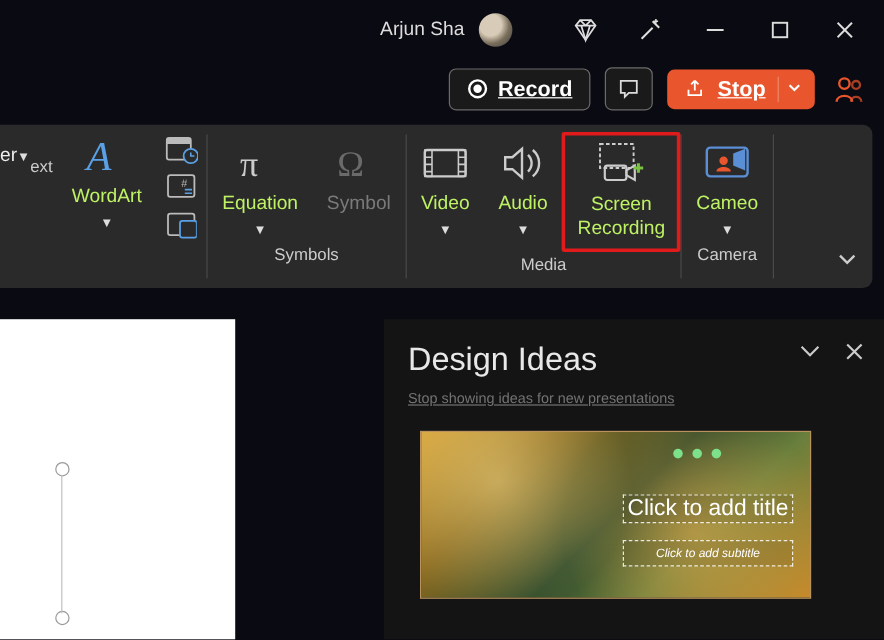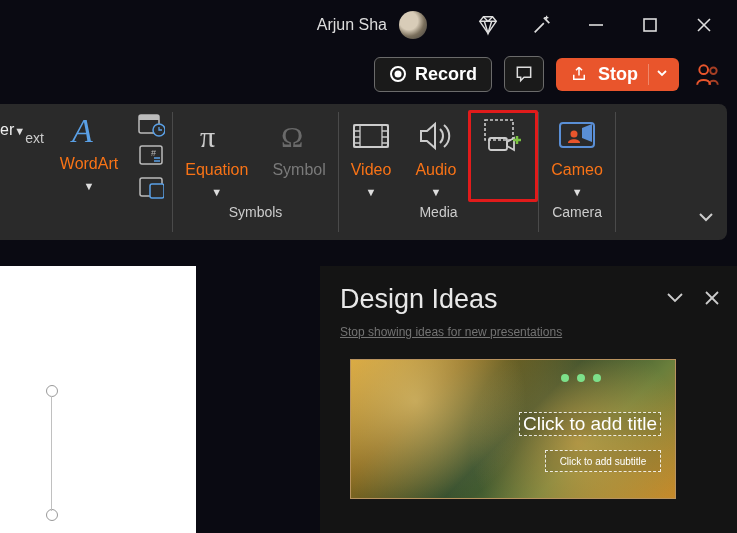--- a/index.html
+++ b/index.html
@@ -28,21 +28,21 @@
 }
 .tb-btn {
   width: 46px; height: 40px;
   display: flex; align-items: center; justify-content: center;
   color: #ddd;
 }
 .diamond svg, .magic svg { width: 22px; height: 22px; }
 .actionbar {
   height: 48px;
   display: flex; align-items: center; justify-content: flex-end;
-  gap: 12px; padding: 0 12px 0 0;
+  gap: 12px; padding: 0 12px 0 0; text-decoration: underline;
 }
 .pill {
   display: flex; align-items: center; gap: 8px;
   border: 1.5px solid #6b6b6b;
   border-radius: 6px;
   padding: 6px 14px;
   font-size: 18px; font-weight: 600;
   background: #1a1a1a;
 }
 .comment-btn {
@@ -86,21 +86,21 @@
 }
 .sep {
   width: 1px; height: 120px; background: #4a4a4a; margin: 8px 0 0 0;
 }
 .ritem {
   display: flex; flex-direction: column; align-items: center;
   gap: 4px; padding: 6px 12px 4px;
   position: relative;
 }
 .ritem .icon { height: 40px; display: flex; align-items: center; justify-content: center; }
-.ritem .label { font-size: 16px; color: #f97316; text-align: center; line-height: 1.25; }
+.ritem .label { font-size: 16px; color: #bef264; text-align: center; line-height: 1.25; }
 .ritem.disabled .label { color: #7a7a7a; }
 .chevron-down { margin-top: 2px; font-size: 11px; color: #ddd; }
 .highlight {
   border: 3px solid #e11b1b;
   border-radius: 2px;
   padding: 4px 10px 6px;
 }
 .stack {
   display: flex; flex-direction: column; gap: 4px; padding: 6px 6px;
 }
@@ -122,21 +122,21 @@
   position: absolute; width: 12px; height: 12px;
   border: 1.5px solid #999; border-radius: 50%;
   background: #fff;
 }
 .design-pane {
   position: absolute; left: 320px; top: 266px;
   width: 417px; height: 267px;
   background: #141414;
 }
 .dp-header {
-  display: flex; align-items: center; justify-content: space-between;
+  display: flex; align-items: flex-start; justify-content: space-between;
   padding: 18px 16px 10px 20px;
 }
 .dp-title { font-size: 27px; color: #e8e8e8; font-weight: 400; }
 .dp-hdr-btns { display: flex; gap: 18px; color: #ccc; }
 .dp-link {
   display: block; padding: 0 20px 14px;
   color: #737373; font-size: 12px; text-decoration: underline;
 }
 .dp-thumb {
   margin: 6px 0 0 30px;
@@ -156,22 +156,23 @@
   border: 1.5px dashed rgba(255,255,255,0.85);
   color: #fff;
   display: flex; align-items: center; justify-content: center;
   background: rgba(0,0,0,0.08);
 }
 .placeholder-title {
   right: 14px; top: 52px; width: 142px; height: 24px;
   font-size: 19px;
 }
 .placeholder-sub {
-  right: 14px; top: 90px; width: 116px; height: 22px;
+  right: 14px; top: 90px; width: 142px; height: 22px;
   font-size: 10px;
+  font-style: italic;
 }
 </style>
 </head>
 <body>
 
 <div class="titlebar">
   <span class="user-name">Arjun Sha</span>
   <div class="avatar"></div>
   <div class="tb-btn diamond">
     <svg viewBox="0 0 24 24" fill="none" stroke="#ddd" stroke-width="1.6">
@@ -337,20 +338,22 @@
         <div class="ritem highlight">
           <div class="icon">
             <svg width="44" height="38" viewBox="0 0 44 38">
               <rect x="4" y="2" width="28" height="20" fill="none" stroke="#ccc" stroke-width="1.6" stroke-dasharray="3 2"></rect>
               <rect x="8" y="20" width="18" height="12" rx="2" fill="none" stroke="#ccc" stroke-width="1.8"></rect>
               <path d="M26 24 L33 20 V32 L26 28 Z" fill="none" stroke="#ccc" stroke-width="1.8"></path>
               <line x1="32" y1="22" x2="40" y2="22" stroke="#7ac142" stroke-width="2.5"></line>
               <line x1="36" y1="18" x2="36" y2="26" stroke="#7ac142" stroke-width="2.5"></line>
             </svg>
           </div>
+          <div class="label" style="white-space:pre-line">Screen
+Recording</div>
         </div>
       </div>
       <div class="group-label">Media</div>
     </div>
 
     <div class="sep"></div>
 
     <div class="group">
       <div class="group-items">
         <div class="ritem">

